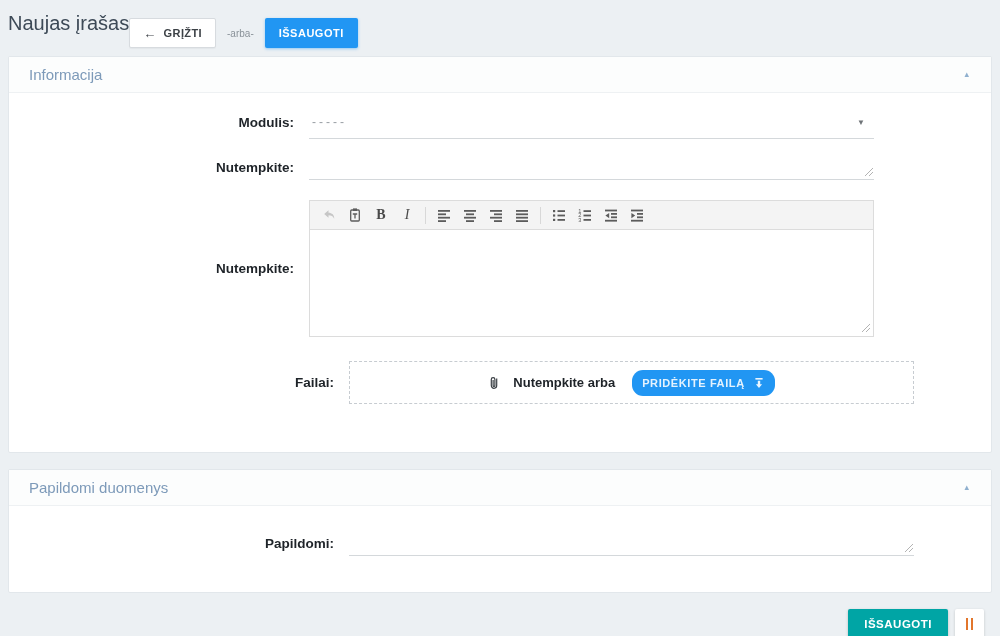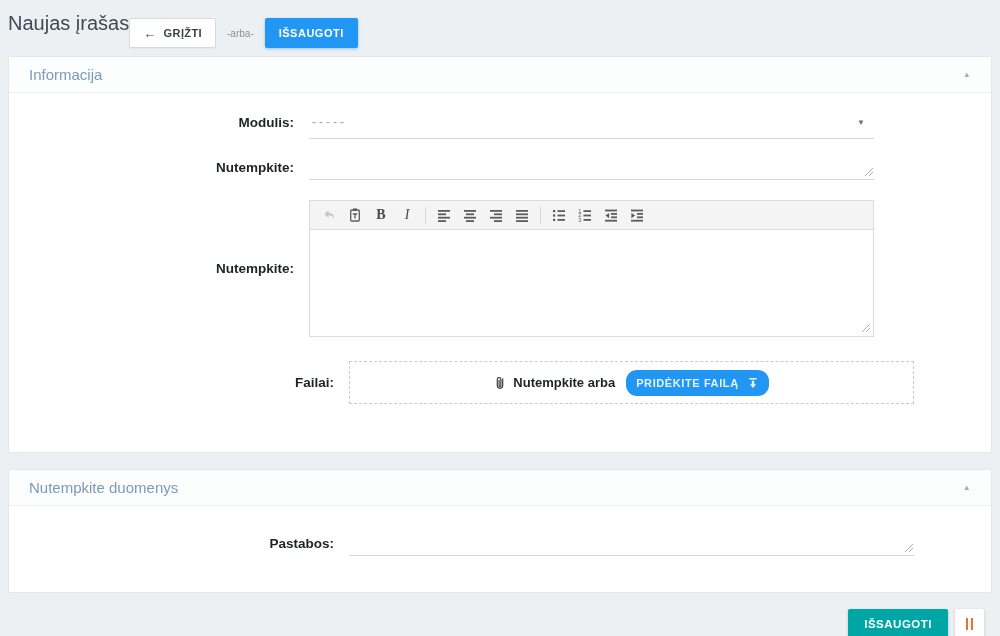--- a/index.html
+++ b/index.html
@@ -46,21 +46,21 @@
   .grip { position:absolute; right:0; bottom:2px; cursor:nwse-resize; line-height:0; }
   
   .ed { border:1px solid #dcdcdc; }
   .ed-toolbar { background:#f4f4f4; border-bottom:1px solid #dcdcdc; display:flex; align-items:center; padding:3px 6px; height:29px; }
   .ed-btn { width:24px; height:22px; display:flex; align-items:center; justify-content:center; margin:0 1px; border-radius:2px; cursor:pointer; }
   .ed-sep { width:1px; height:17px; background:#d8d8d8; margin:0 5px; }
   .ed-b { font-family:"Liberation Serif", serif; font-weight:700; font-size:14px; color:#4a4a4a; }
   .ed-i { font-family:"Liberation Serif", serif; font-style:italic; font-size:14px; color:#4a4a4a; }
   .ed-body { height:106px; position:relative; background:#fff; }
   
-  .dz { border:1px dashed #c7ccd1; height:43px; background:#fff; display:flex; align-items:center; justify-content:center; gap:7px; }
+  .dz { border:1px dashed #c7ccd1; height:43px; background:#fff; display:flex; align-items:center; justify-content:center; gap:13px; }
   .dz-text { font-size:13px; font-weight:700; color:#1e2328; }
   .dz-btn { background:#2196f3; color:rgba(255,255,255,.88); font-size:11px; font-weight:700; letter-spacing:.6px; padding:7px 10px; border-radius:11px; display:inline-flex; align-items:center; gap:8px; margin-left:4px; }
   
   .bottombar { display:flex; justify-content:flex-end; align-items:center; gap:7px; padding:0 16px; }
   .btn-save-bottom { background:#00a5a5; color:#fff; font-size:11.5px; font-weight:700; letter-spacing:.5px; padding:9px 16px; box-shadow:0 1px 3px rgba(0,0,0,.22); height:30px; }
   .btn-pause { width:29px; height:30px; background:#fff; border-radius:2px; box-shadow:0 1px 3px rgba(0,0,0,.18); display:flex; align-items:center; justify-content:center; gap:3px; cursor:pointer; }
   .pbar { width:2px; height:12px; background:#24304f; border-left:2px solid #e2762c; }
   svg { display:block; }
 </style>
 </head>
@@ -258,27 +258,27 @@
           </span>
         </div>
       </div>
     </div>
 
   </div>
 </div>
 
 <div class="panel">
   <div class="panel-header">
-    <span class="panel-title">Nutempkite duomenys</span>
+    <span class="panel-title">Papildomi duomenys</span>
     <span class="caret">▴</span>
   </div>
   <div class="panel-body-2">
 
     <div class="frow">
-      <div class="flabel">Pastabos:</div>
+      <div class="flabel">Papildomi:</div>
       <div class="fctrl">
         <div class="ta">
           <textarea style=""></textarea>
           <span class="grip">
             <svg width="10" height="10" viewBox="0 0 10 10">
                 <path d="M9 1 L1 9 M9 5 L5 9" stroke="#b3b3b3" stroke-width="1" fill="none"></path>
               </svg>
           </span>
         </div>
       </div>

